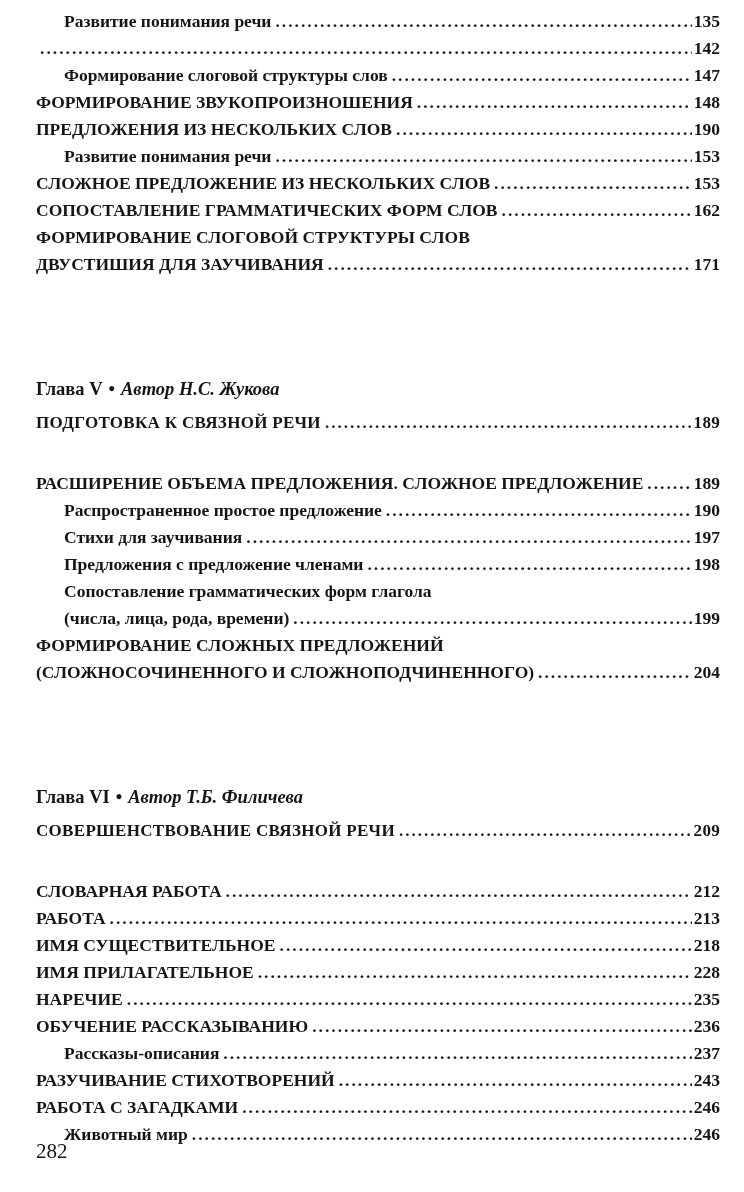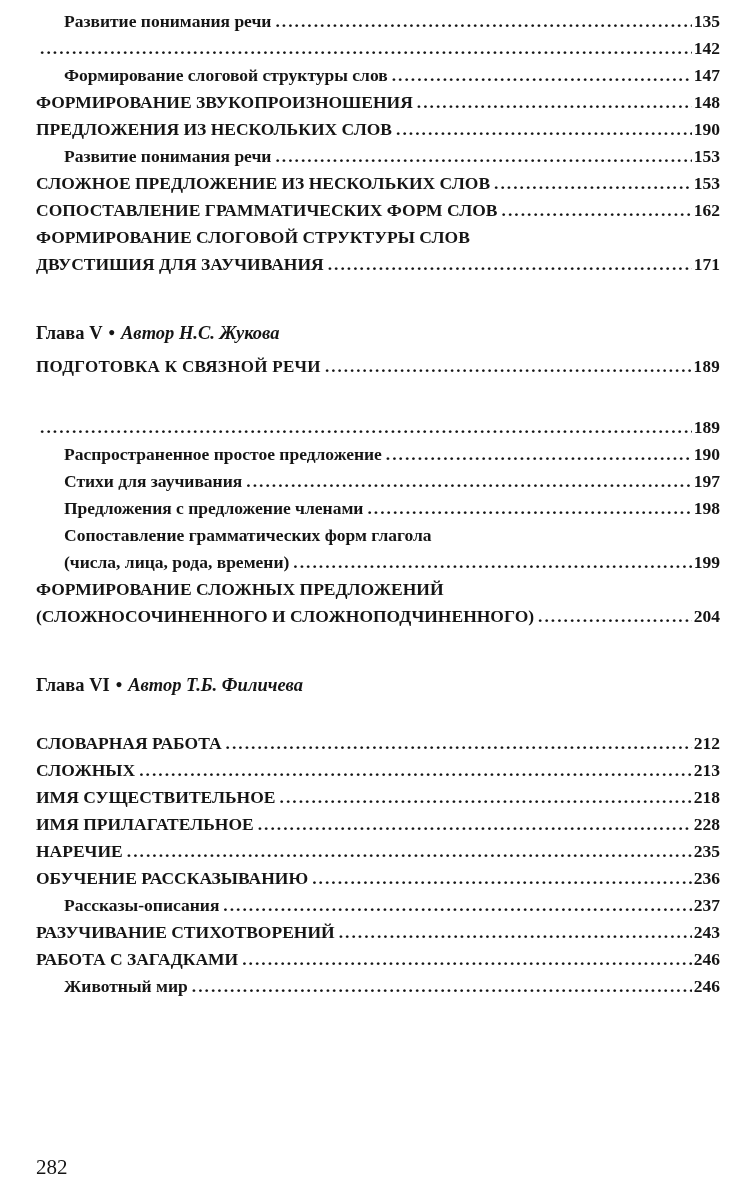--- a/index.html
+++ b/index.html
@@ -36,39 +36,39 @@
     margin: 0 2px 0 4px;
     min-width: 10px;
   }
   .dots::after {
     content: "...................................................................................................................................................................";
     letter-spacing: 2px;
   }
   .pagenum { white-space: nowrap; }
 
   .chapter-head {
-    margin-top: 42px;
+    margin-top: 98px;
     font-size: 18.5px;
     font-weight: bold;
     line-height: 26px;
   }
   .chapter-head .bullet { margin: 0 6px; }
   .chapter-head .author { font-style: italic; }
 
   .entry.chapter-title {
     font-size: 17px;
     line-height: 30px;
     margin-top: 6px;
     letter-spacing: 0.3px;
   }
 
   .footer-page {
     position: absolute;
     left: 36px;
-    bottom: 12px;
+    bottom: 28px;
     font-size: 21px;
     font-weight: normal;
   }
 </style>
 </head>
 <body>
 
 <div class="page-inner">
   <div id="toc">
       <div class="section">
@@ -121,20 +121,21 @@
         </div>
       </div>
       <div class="chapter-head"><span>Глава V</span><span class="bullet">•</span><span class="author">Автор Н.С. Жукова</span></div>
       <div class="entry chapter-title">
         <span class="title">ПОДГОТОВКА К СВЯЗНОЙ РЕЧИ</span>
         <span class="dots"></span>
         <span class="pagenum">189</span>
       </div>
       <div class="section">
         <div class="entry">
+          <span class="title">РАСШИРЕНИЕ ОБЪЕМА ПРЕДЛОЖЕНИЯ. СЛОЖНОЕ ПРЕДЛОЖЕНИЕ</span>
           <span class="dots"></span>
           <span class="pagenum">189</span>
         </div>
         <div class="entry indent">
           <span class="title">Распространенное простое предложение</span>
           <span class="dots"></span>
           <span class="pagenum">190</span>
         </div>
         <div class="entry indent">
           <span class="title">Стихи для заучивания</span>
@@ -157,28 +158,33 @@
         <div class="entry">
           <span class="title">ФОРМИРОВАНИЕ СЛОЖНЫХ ПРЕДЛОЖЕНИЙ</span>
         </div>
         <div class="entry">
           <span class="title">(СЛОЖНОСОЧИНЕННОГО И СЛОЖНОПОДЧИНЕННОГО)</span>
           <span class="dots"></span>
           <span class="pagenum">204</span>
         </div>
       </div>
       <div class="chapter-head"><span>Глава VI</span><span class="bullet">•</span><span class="author">Автор Т.Б. Филичева</span></div>
+      <div class="entry chapter-title">
+        <span class="title">СОВЕРШЕНСТВОВАНИЕ СВЯЗНОЙ РЕЧИ</span>
+        <span class="dots"></span>
+        <span class="pagenum">209</span>
+      </div>
       <div class="section">
         <div class="entry">
           <span class="title">СЛОВАРНАЯ РАБОТА</span>
           <span class="dots"></span>
           <span class="pagenum">212</span>
         </div>
         <div class="entry">
-          <span class="title">СЛОЖНЫХ</span>
+          <span class="title">РАБОТА</span>
           <span class="dots"></span>
           <span class="pagenum">213</span>
         </div>
         <div class="entry">
           <span class="title">ИМЯ СУЩЕСТВИТЕЛЬНОЕ</span>
           <span class="dots"></span>
           <span class="pagenum">218</span>
         </div>
         <div class="entry">
           <span class="title">ИМЯ ПРИЛАГАТЕЛЬНОЕ</span>

